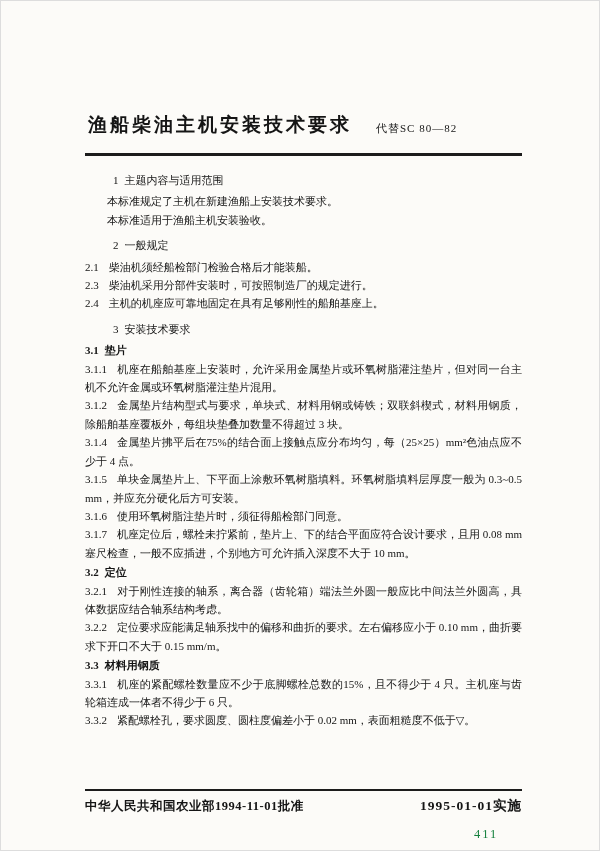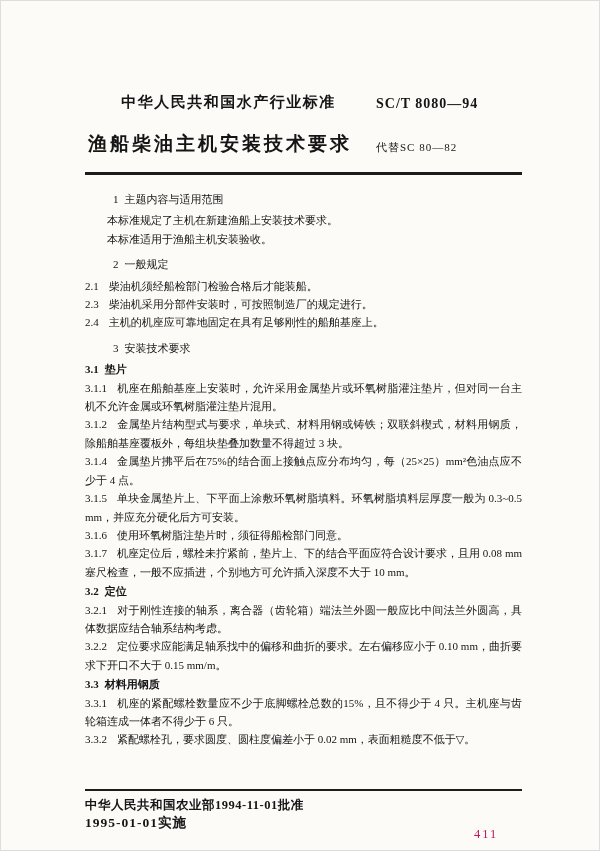--- a/index.html
+++ b/index.html
@@ -29,35 +29,31 @@
   .doc-body { margin-top: 15px; font-size: 11px; line-height: 18.4px; text-align: justify; }
   .doc-body p { margin: 0; }
   .doc-body p.h1 { font-weight: normal; margin-top: 7px; margin-bottom: 3px; margin-left: 28px; }
   .doc-body p.h2 { font-weight: bold; margin-top: 1px; }
   .doc-body p.indent { text-indent: 2em; }
   .num { margin-right: 0.9em; white-space: nowrap; }
   p.h1 .num, p.h2 .num { margin-right: 0.55em; }
 
   
   .foot-rule { position: absolute; left: 85px; right: 78px; top: 789px; border-top: 2.5px solid #1c1c1c; }
-  .footer-row { position: absolute; left: 85px; right: 78px; top: 797px; display: flex; justify-content: space-between; align-items: baseline; font-weight: bold; flex-direction: column; }
+  .footer-row { position: absolute; left: 85px; right: 78px; top: 797px; display: flex; justify-content: space-between; align-items: baseline; font-weight: bold; }
   .footer-approval { font-size: 12.5px; letter-spacing: 0.5px; }
   .footer-impl { font-size: 13.5px; letter-spacing: 1px; }
-  .page-number { position: absolute; left: 474px; top: 827px; font-size: 12.5px; letter-spacing: 2px; color: #be185d; }
+  .page-number { position: absolute; left: 474px; top: 827px; font-size: 12.5px; letter-spacing: 2px; color: #15803d; }
 </style>
 </head>
 <body>
 
 <div class="page">
   <div class="content">
 
-    <div class="header-row1">
-      <div class="std-class">中华人民共和国水产行业标准</div>
-      <div class="std-number">SC/T 8080—94</div>
-    </div>
 
     <div class="header-row2">
       <div class="doc-title">渔船柴油主机安装技术要求</div>
       <div class="replaces">代替SC 80—82</div>
     </div>
 
     <div class="head-rule"></div>
 
     <div class="doc-body">
         <p class="block h1"><span class="num">1</span><span class="txt">主题内容与适用范围</span></p>

